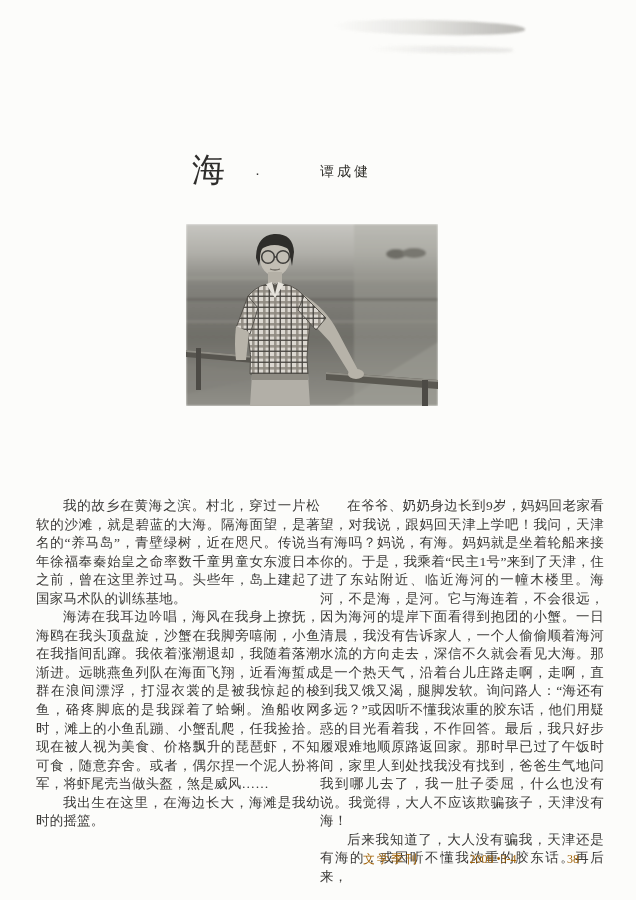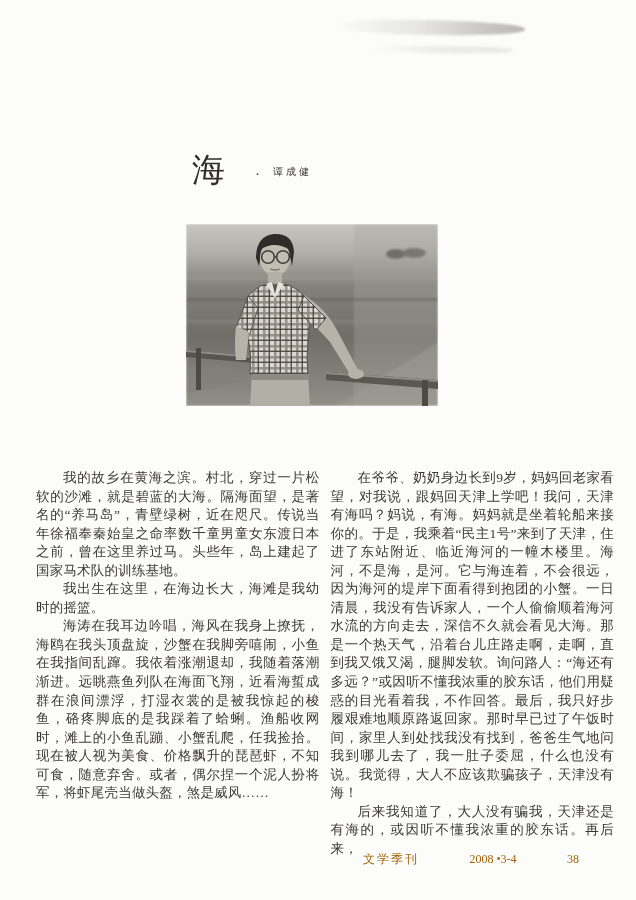--- a/index.html
+++ b/index.html
@@ -33,28 +33,28 @@
   .title-row {
     position: absolute; left: 192px; top: 150px;
     display: flex; align-items: center;
     font-family: "Liberation Sans", "DejaVu Sans", sans-serif;
   }
   .title {
     font-size: 33px; line-height: 40px; color: #2e2d2b;
     font-weight: 500; letter-spacing: 1px;
   }
   .dot { margin: 4px 13px 0 29px; font-size: 15px; color: #3a3937; }
-  .author { margin-top: 4px; font-size: 10px; letter-spacing: 3px; color: #34332f; }
+  .author { margin-top: 4px; font-size: 14px; letter-spacing: 3px; color: #34332f; margin-left: 47px; }
 
   .photo { position: absolute; left: 186px; top: 224px; width: 252px; height: 182px; margin: 0; }
   .photo svg { display: block; }
 
   .columns {
-    position: absolute; left: 36px; top: 469px; width: 578px;
-    display: flex; gap: 11px;
+    position: absolute; left: 36px; top: 497px; width: 578px;
+    display: flex; gap: 0;
   }
   .col {
     width: 284px;
     font-size: 13.5px; line-height: 18.55px;
     text-align: justify;
     text-justify: inter-ideograph;
     letter-spacing: 0.2px;
   }
   .col p { margin: 0; text-indent: 2em; }
 
@@ -152,22 +152,22 @@
 
         <path d="M66,150 L122,150 L124,182 L64,182 Z" fill="#b2afa7"></path>
         <path d="M66,150 L122,150 L122,156 L66,156 Z" fill="#8e8b83"></path>
       </g>
     </svg>
   </figure>
 
   <div class="columns">
     <div class="col">
       <p>我的故乡在黄海之滨。村北，穿过一片松软的沙滩，就是碧蓝的大海。隔海面望，是著名的“养马岛”，青壁绿树，近在咫尺。传说当年徐福奉秦始皇之命率数千童男童女东渡日本之前，曾在这里养过马。头些年，岛上建起了国家马术队的训练基地。</p>
+      <p>海涛在我耳边吟唱，海风在我身上撩抚，海鸥在我头顶盘旋，沙蟹在我脚旁嘻闹，小鱼在我指间乱蹿。我依着涨潮退却，我随着落潮渐进。远眺燕鱼列队在海面飞翔，近看海蜇成群在浪间漂浮，打湿衣裳的是被我惊起的梭鱼，硌疼脚底的是我踩着了蛤蜊。渔船收网时，滩上的小鱼乱蹦、小蟹乱爬，任我捡拾。现在被人视为美食、价格飘升的琵琶虾，不知可食，随意弃舍。或者，偶尔捏一个泥人扮将军，将虾尾壳当做头盔，煞是威风……</p>
       <p>我出生在这里，在海边长大，海滩是我幼时的摇篮。</p>
-      <p>海涛在我耳边吟唱，海风在我身上撩抚，海鸥在我头顶盘旋，沙蟹在我脚旁嘻闹，小鱼在我指间乱蹿。我依着涨潮退却，我随着落潮渐进。远眺燕鱼列队在海面飞翔，近看海蜇成群在浪间漂浮，打湿衣裳的是被我惊起的梭鱼，硌疼脚底的是我踩着了蛤蜊。渔船收网时，滩上的小鱼乱蹦、小蟹乱爬，任我捡拾。现在被人视为美食、价格飘升的琵琶虾，不知可食，随意弃舍。或者，偶尔捏一个泥人扮将军，将虾尾壳当做头盔，煞是威风……</p>
     </div>
     <div class="col">
       <p>在爷爷、奶奶身边长到9岁，妈妈回老家看望，对我说，跟妈回天津上学吧！我问，天津有海吗？妈说，有海。妈妈就是坐着轮船来接你的。于是，我乘着“民主1号”来到了天津，住进了东站附近、临近海河的一幢木楼里。海河，不是海，是河。它与海连着，不会很远，因为海河的堤岸下面看得到抱团的小蟹。一日清晨，我没有告诉家人，一个人偷偷顺着海河水流的方向走去，深信不久就会看见大海。那是一个热天气，沿着台儿庄路走啊，走啊，直到我又饿又渴，腿脚发软。询问路人：“海还有多远？”或因听不懂我浓重的胶东话，他们用疑惑的目光看着我，不作回答。最后，我只好步履艰难地顺原路返回家。那时早已过了午饭时间，家里人到处找我没有找到，爸爸生气地问我到哪儿去了，我一肚子委屈，什么也没有说。我觉得，大人不应该欺骗孩子，天津没有海！</p>
       <p>后来我知道了，大人没有骗我，天津还是有海的，或因听不懂我浓重的胶东话。再后来，</p>
     </div>
   </div>
 
   <div class="footer">
     <span class="journal">文学季刊</span>
     <span class="issue">2008 •3-4</span>

